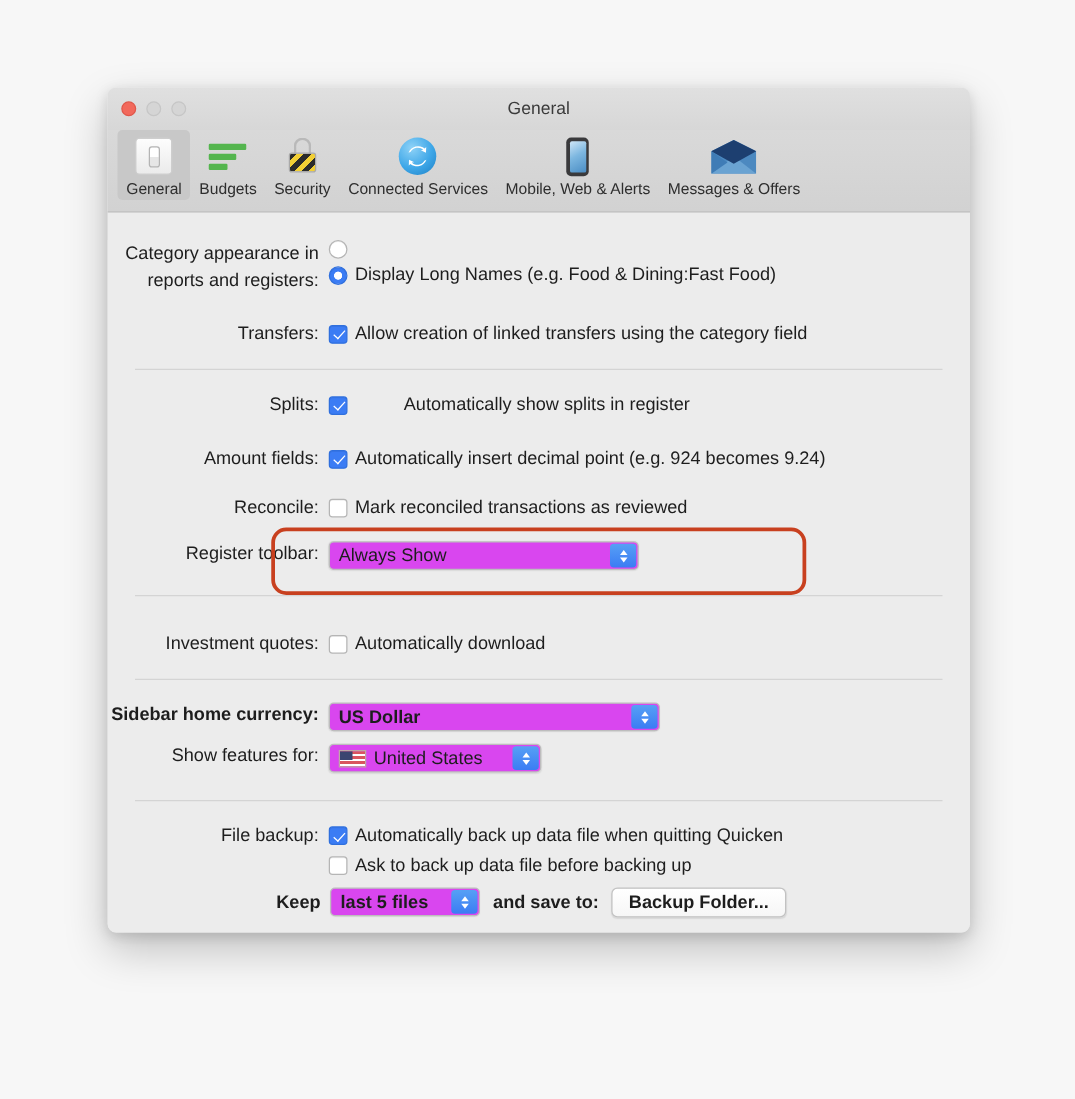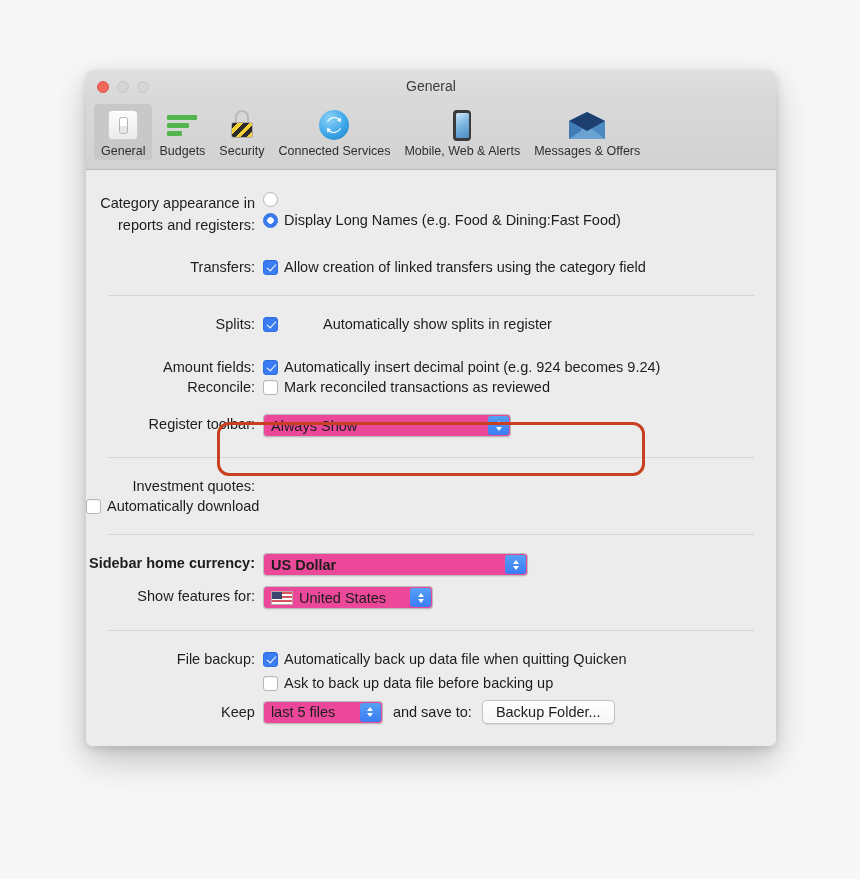--- a/index.html
+++ b/index.html
@@ -134,21 +134,21 @@
   .cb.on { background: #3b7cf4; border: 1px solid #2f6fdd; }
   .cb.on::after {
     content: ""; position: absolute; left: 4.5px; top: 1.5px;
     width: 4px; height: 8px; border: solid #fff;
     border-width: 0 1.9px 1.9px 0; transform: rotate(42deg);
   }
 
   
   .popup {
     height: 23px; border-radius: 4px;
-    background: #ec4899; border: 1px solid #bdbdbd;
+    background: #d946ef; border: 1px solid #bdbdbd;
     display: inline-flex; align-items: center;
     position: relative; padding: 0 30px 0 7px;
     font-size: 14.5px; color: #1d1d1d;
     box-shadow: 0 0.5px 1px rgba(0,0,0,0.08);
     white-space: nowrap;
   }
   .popup .arrows {
     position: absolute; right: 1px; top: 1px; bottom: 1px; width: 21px;
     border-radius: 3px;
     background: linear-gradient(to bottom,#56a0f5,#3b7cf4);
@@ -315,21 +315,21 @@
     <div class="row" style="margin-top:20px;">
       <div class="lbl">Amount fields:</div>
       <div class="fields">
         <div class="opt">
           <span class="cb on"></span>
           <span class="opt-text">Automatically insert decimal point (e.g. 924 becomes 9.24)</span>
         </div>
       </div>
     </div>
 
-    <div class="row" style="">
+    <div class="row" style="margin-top:19px;">
       <div class="lbl">Reconcile:</div>
       <div class="fields">
         <div class="opt">
           <span class="cb"></span>
           <span class="opt-text">Mark reconciled transactions as reviewed</span>
         </div>
       </div>
     </div>
 
     <div class="row" style="margin-top:17px;">
@@ -340,21 +340,21 @@
           <span class="arrows">
             <span class="chev up"></span>
               <span class="chev dn"></span>
           </span>
         </div>
       </div>
     </div>
 
     <div class="sep" style="margin:20px 22px 0 22px;"></div>
 
-    <div class="row" style="margin-top:18px;flex-direction:column;">
+    <div class="row" style="margin-top:28px;">
       <div class="lbl">Investment quotes:</div>
       <div class="fields">
         <div class="opt">
           <span class="cb"></span>
           <span class="opt-text">Automatically download</span>
         </div>
       </div>
     </div>
 
     <div class="sep" style="margin:18px 22px 0 22px;"></div>
@@ -392,21 +392,21 @@
       <div class="lbl">File backup:</div>
       <div class="fields">
         <div class="opt" style="margin-bottom:4px;">
           <span class="cb on"></span>
           <span class="opt-text">Automatically back up data file when quitting Quicken</span>
         </div>
         <div class="opt" style="margin-bottom:7px;">
           <span class="cb"></span>
           <span class="opt-text">Ask to back up data file before backing up</span>
         </div>
-        <div class="inline" style="margin-left:-42px;">
+        <div class="inline" style="margin-left:-42px;font-weight:bold;">
           <span class="opt-text" style="margin-left:0;">Keep</span>
           <span class="popup" style="width:120px; margin-left:8px;">
             <span>last 5 files</span>
             <span class="arrows">
               <span class="chev up"></span>
                 <span class="chev dn"></span>
             </span>
           </span>
           <span class="opt-text" style="margin-left:10px;">and save to:</span>
           <span class="pushbtn" style="margin-left:10px;">Backup Folder...</span>

